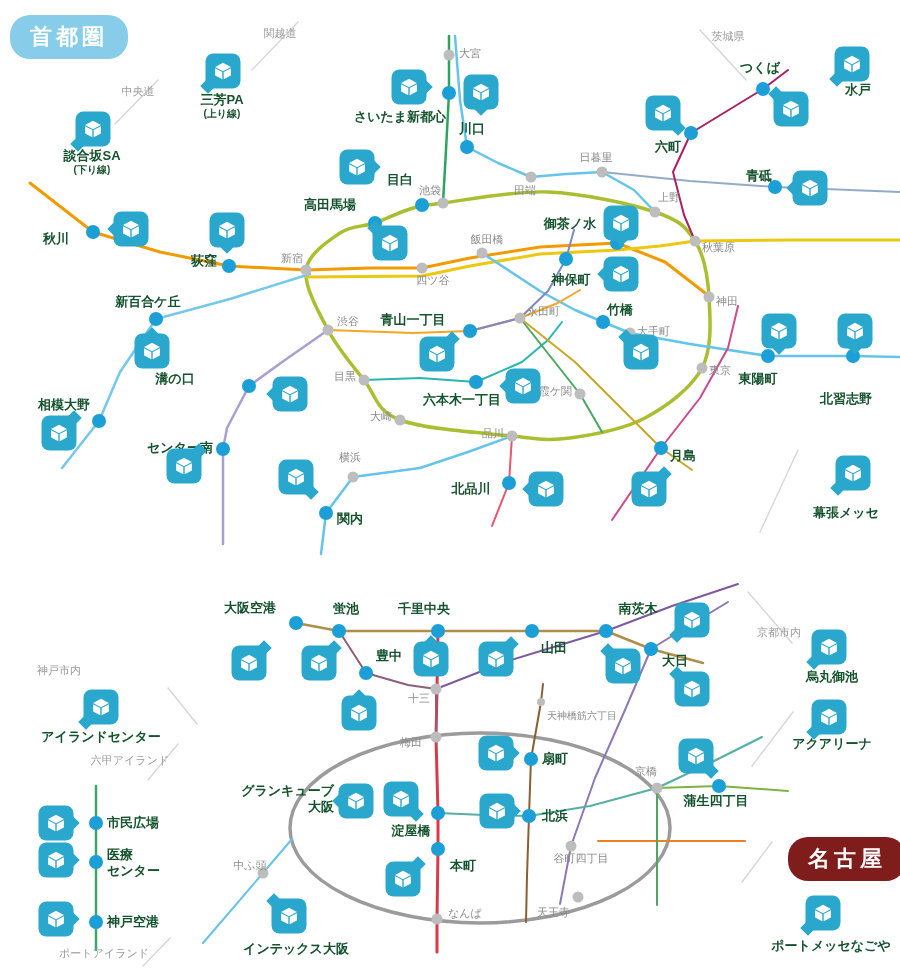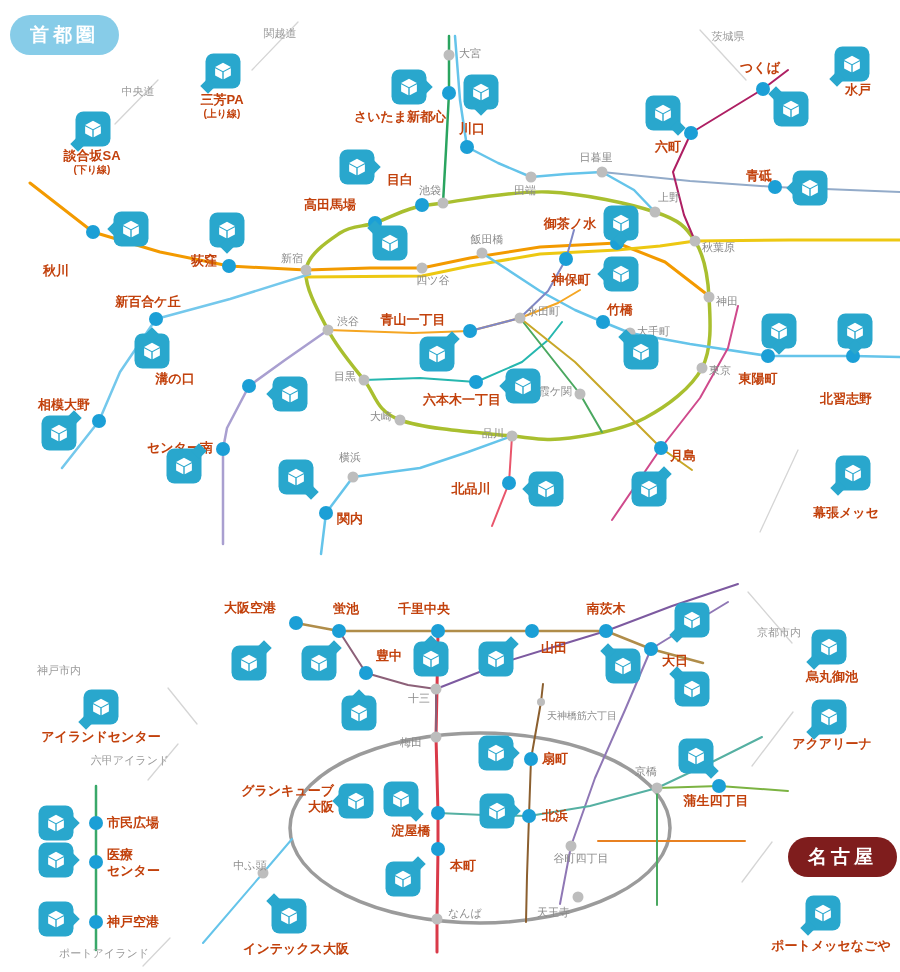--- a/index.html
+++ b/index.html
@@ -1,40 +1,40 @@
 <!DOCTYPE html>
 <html><head>
 <meta charset="utf-8">
 <style>
   html,body{margin:0;padding:0;background:#fff;}
   .stage{position:relative;width:900px;height:972px;overflow:hidden;background:#fff;
          font-family:"Liberation Sans","DejaVu Sans",sans-serif;}
   .stage svg.lines{position:absolute;left:0;top:0;z-index:0;}
-  .badge{position:absolute;z-index:6;color:#fff;font-weight:bold;font-size:19px;
+  .badge{position:absolute;z-index:6;color:#fff;font-weight:bold;font-size:22px;
          letter-spacing:4px;padding:7px 20px;border-radius:20px;white-space:nowrap;}
   .area-label{position:absolute;z-index:2;color:#9a9a9a;font-size:11px;white-space:nowrap;
               transform:translate(-50%,-50%);}
   .dot{position:absolute;border-radius:50%;transform:translate(-50%,-50%);z-index:2;}
   .dot-f{width:14px;height:14px;}
   .dot-g{width:11px;height:11px;}
   .dot-sm{width:8px;height:8px;}
   .poi{position:absolute;width:35px;height:35px;border-radius:8px;z-index:4;
        transform:translate(-50%,-50%);display:flex;align-items:center;justify-content:center;}
   .poi .cube{width:21px;height:21px;display:block;position:relative;z-index:1;}
   .tail{position:absolute;width:11px;height:11px;transform:rotate(45deg);z-index:0;}
   .tail-t{top:-4px;left:50%;margin-left:-5.5px;}
   .tail-b{bottom:-4px;left:50%;margin-left:-5.5px;}
   .tail-l{left:-4px;top:50%;margin-top:-5.5px;}
   .tail-r{right:-4px;top:50%;margin-top:-5.5px;}
   .tail-tl{top:-3px;left:-3px;}
   .tail-tr{top:-3px;right:-3px;}
   .tail-bl{bottom:-3px;left:-3px;}
   .tail-br{bottom:-3px;right:-3px;}
   .lbl{position:absolute;z-index:3;white-space:nowrap;line-height:1.25;}
-  .lbl-f{color:#c2410c;font-weight:bold;font-size:13px;}
+  .lbl-f{color:#14532d;font-weight:bold;font-size:13px;}
   .lbl-g{color:#8a8a8a;font-size:11px;}
   .lbl-small{font-size:10px;}
   .lbl-sub{font-size:10px;}
   .a-m{transform:translate(-50%,-50%);text-align:center;}
   .a-s{transform:translate(0,-50%);text-align:left;}
   .a-e{transform:translate(-100%,-50%);text-align:right;}
 </style>
 </head>
 <body>
 
@@ -208,21 +208,21 @@
     </div>
     <div class="poi" style="left: 523px; top: 386px; background: rgb(41, 167, 205);">
       <div class="tail tail-l" style="background: rgb(41, 167, 205);"></div>
       <svg viewBox="0 0 24 24" class="cube">
         <polygon points="12,2.6 21,7.4 12,12.2 3,7.4" fill="#ffffff"></polygon>
         <polygon points="3,8.8 11.2,13.2 11.2,21.4 3,17" fill="#ffffff"></polygon>
         <polygon points="21,8.8 12.8,13.2 12.8,21.4 21,17" fill="#ffffff"></polygon>
       </svg>
     </div>
     <div class="dot dot-f" style="left: 93px; top: 232px; background: rgb(27, 159, 214);"></div>
-    <div class="lbl a-m lbl-f" style="left: 56px; top: 239px; margin-top: 32px;">
+    <div class="lbl a-m lbl-f" style="left: 56px; top: 239px;">
       <div class="">秋川</div>
     </div>
     <div class="poi" style="left: 131px; top: 229px; background: rgb(41, 167, 205);">
       <div class="tail tail-l" style="background: rgb(41, 167, 205);"></div>
       <svg viewBox="0 0 24 24" class="cube">
         <polygon points="12,2.6 21,7.4 12,12.2 3,7.4" fill="#ffffff"></polygon>
         <polygon points="3,8.8 11.2,13.2 11.2,21.4 3,17" fill="#ffffff"></polygon>
         <polygon points="21,8.8 12.8,13.2 12.8,21.4 21,17" fill="#ffffff"></polygon>
       </svg>
     </div>
@@ -522,21 +522,21 @@
     </div>
     <div class="poi" style="left: 496px; top: 659px; background: rgb(41, 167, 205);">
       <div class="tail tail-tr" style="background: rgb(41, 167, 205);"></div>
       <svg viewBox="0 0 24 24" class="cube">
         <polygon points="12,2.6 21,7.4 12,12.2 3,7.4" fill="#ffffff"></polygon>
         <polygon points="3,8.8 11.2,13.2 11.2,21.4 3,17" fill="#ffffff"></polygon>
         <polygon points="21,8.8 12.8,13.2 12.8,21.4 21,17" fill="#ffffff"></polygon>
       </svg>
     </div>
     <div class="dot dot-f" style="left: 606px; top: 631px; background: rgb(27, 159, 214);"></div>
-    <div class="lbl a-m lbl-f" style="left: 606px; top: 609px; text-align: right;">
+    <div class="lbl a-m lbl-f" style="left: 638px; top: 609px; text-align: right;">
       <div class="">南茨木</div>
     </div>
     <div class="poi" style="left: 623px; top: 666px; background: rgb(41, 167, 205);">
       <div class="tail tail-tl" style="background: rgb(41, 167, 205);"></div>
       <svg viewBox="0 0 24 24" class="cube">
         <polygon points="12,2.6 21,7.4 12,12.2 3,7.4" fill="#ffffff"></polygon>
         <polygon points="3,8.8 11.2,13.2 11.2,21.4 3,17" fill="#ffffff"></polygon>
         <polygon points="21,8.8 12.8,13.2 12.8,21.4 21,17" fill="#ffffff"></polygon>
       </svg>
     </div>

